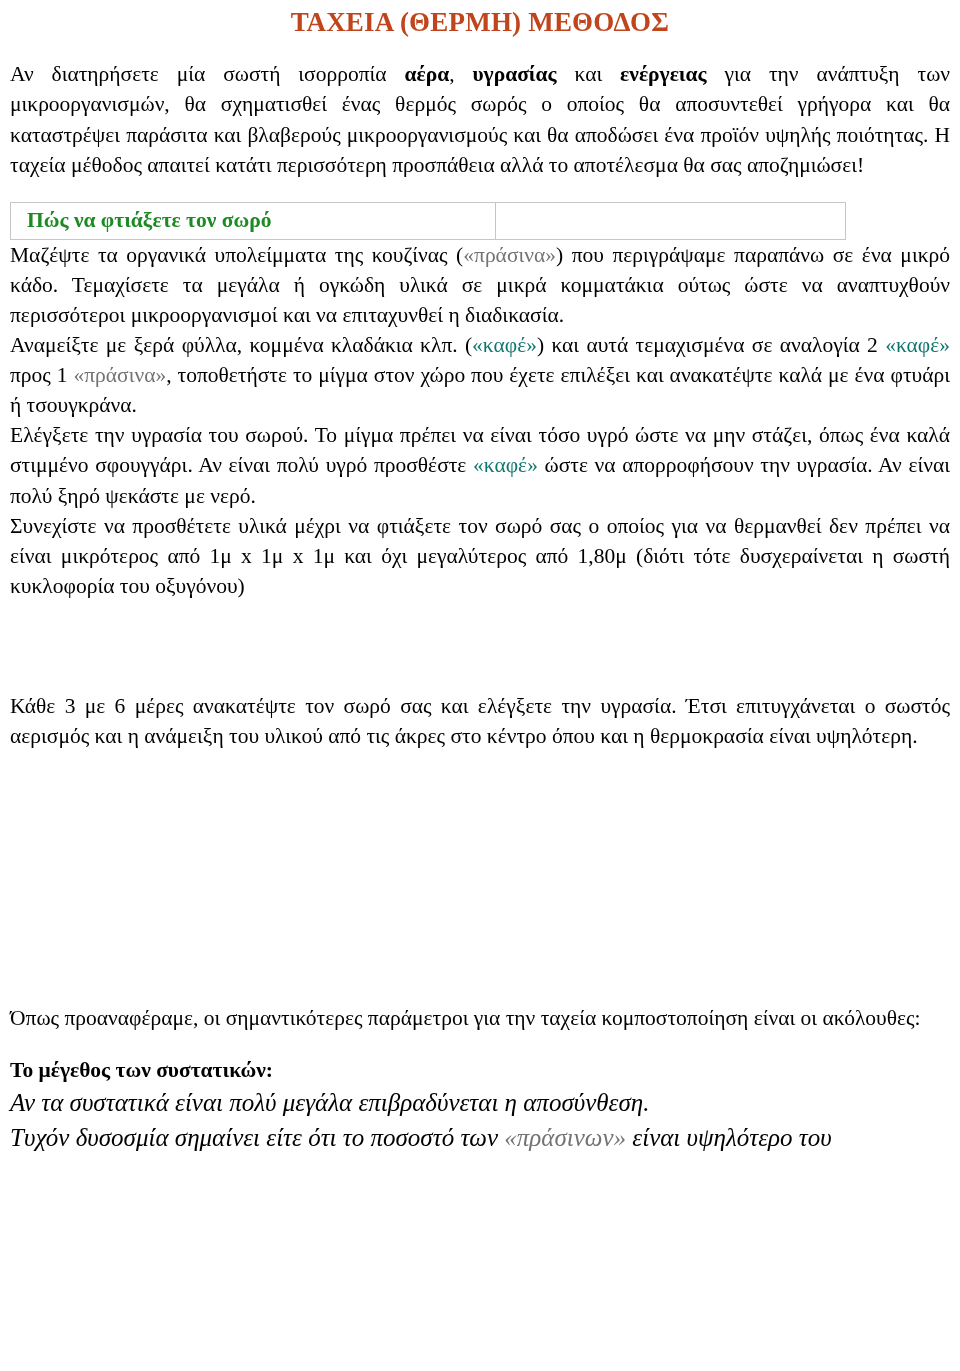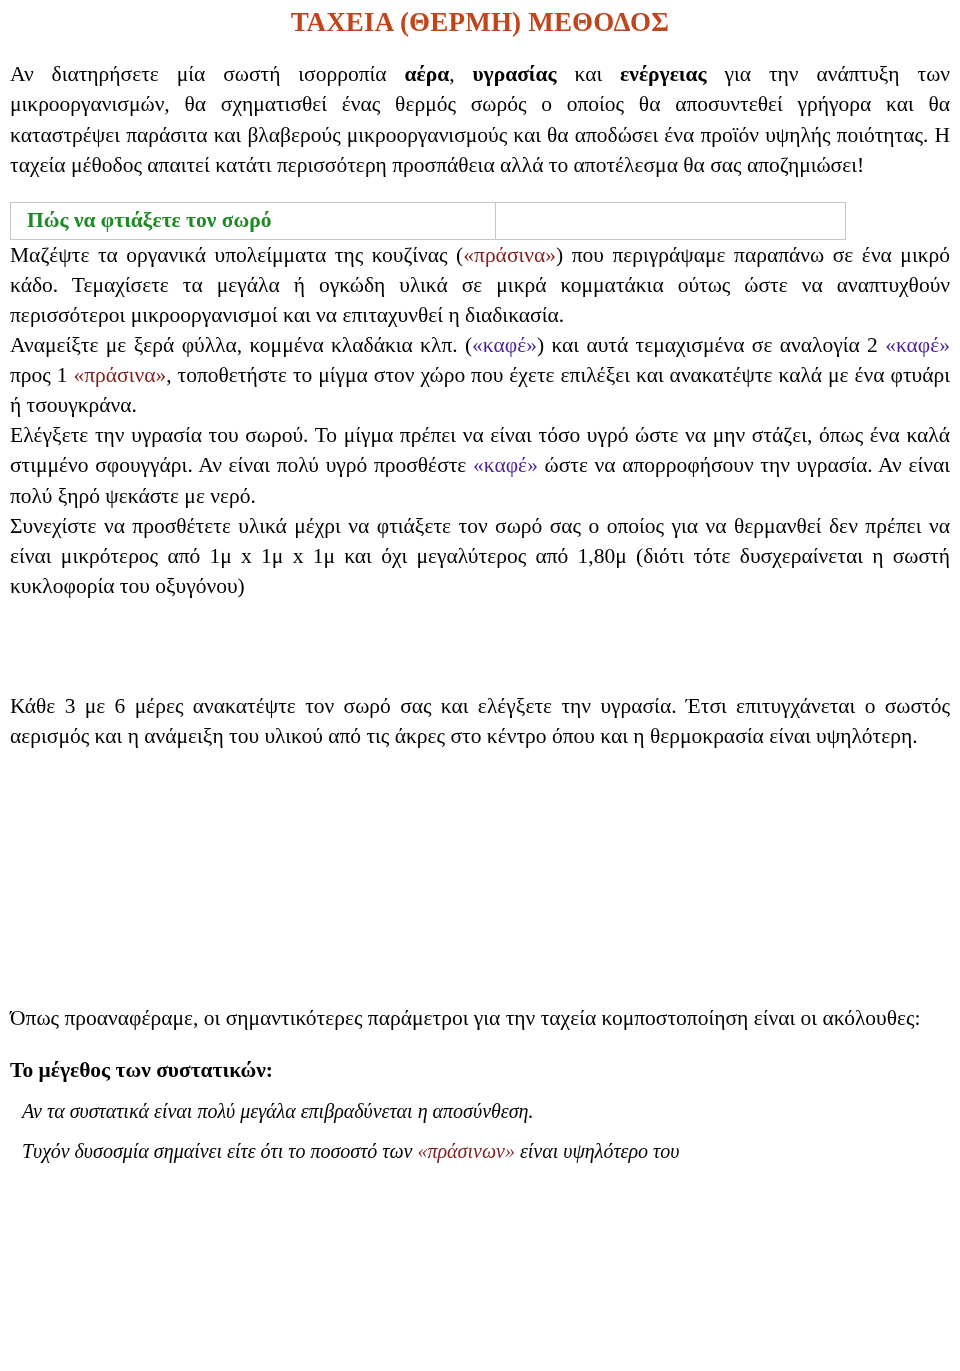--- a/index.html
+++ b/index.html
@@ -40,22 +40,22 @@
   }
   .para {
     margin: 0;
     padding: 0;
     text-align: justify;
   }
   .intro {
     margin-top: 21px;
   }
   .b { font-weight: bold; }
-  .green-word { color: #7f1d1d; }
-  .brown-word { color: #4c1d95; }
+  .green-word { color: #737373; }
+  .brown-word { color: #0f766e; }
 
   
   .section-table {
     width: 836px;
     margin: 0 10px;
     border-collapse: collapse;
     table-layout: fixed;
   }
   .section-table td {
     border: 1px solid #C6C6C6;
@@ -80,22 +80,22 @@
   .spacer-xxl { height: 104px; }
 
   .sub-head {
     font-weight: bold;
     font-size: 21.5px;
     margin: 0;
     line-height: 1.40;
   }
   .sub-body {
     font-style: italic;
-    font-size: 20px;
-    margin: 12px;
+    font-size: 25px;
+    margin: 0;
     line-height: 1.40;
   }
 </style>
 </head>
 <body>
 
 <div class="page">
 
   <h1 class="doc-title">ΤΑΧΕΙΑ (ΘΕΡΜΗ) ΜΕΘΟΔΟΣ</h1>
 

